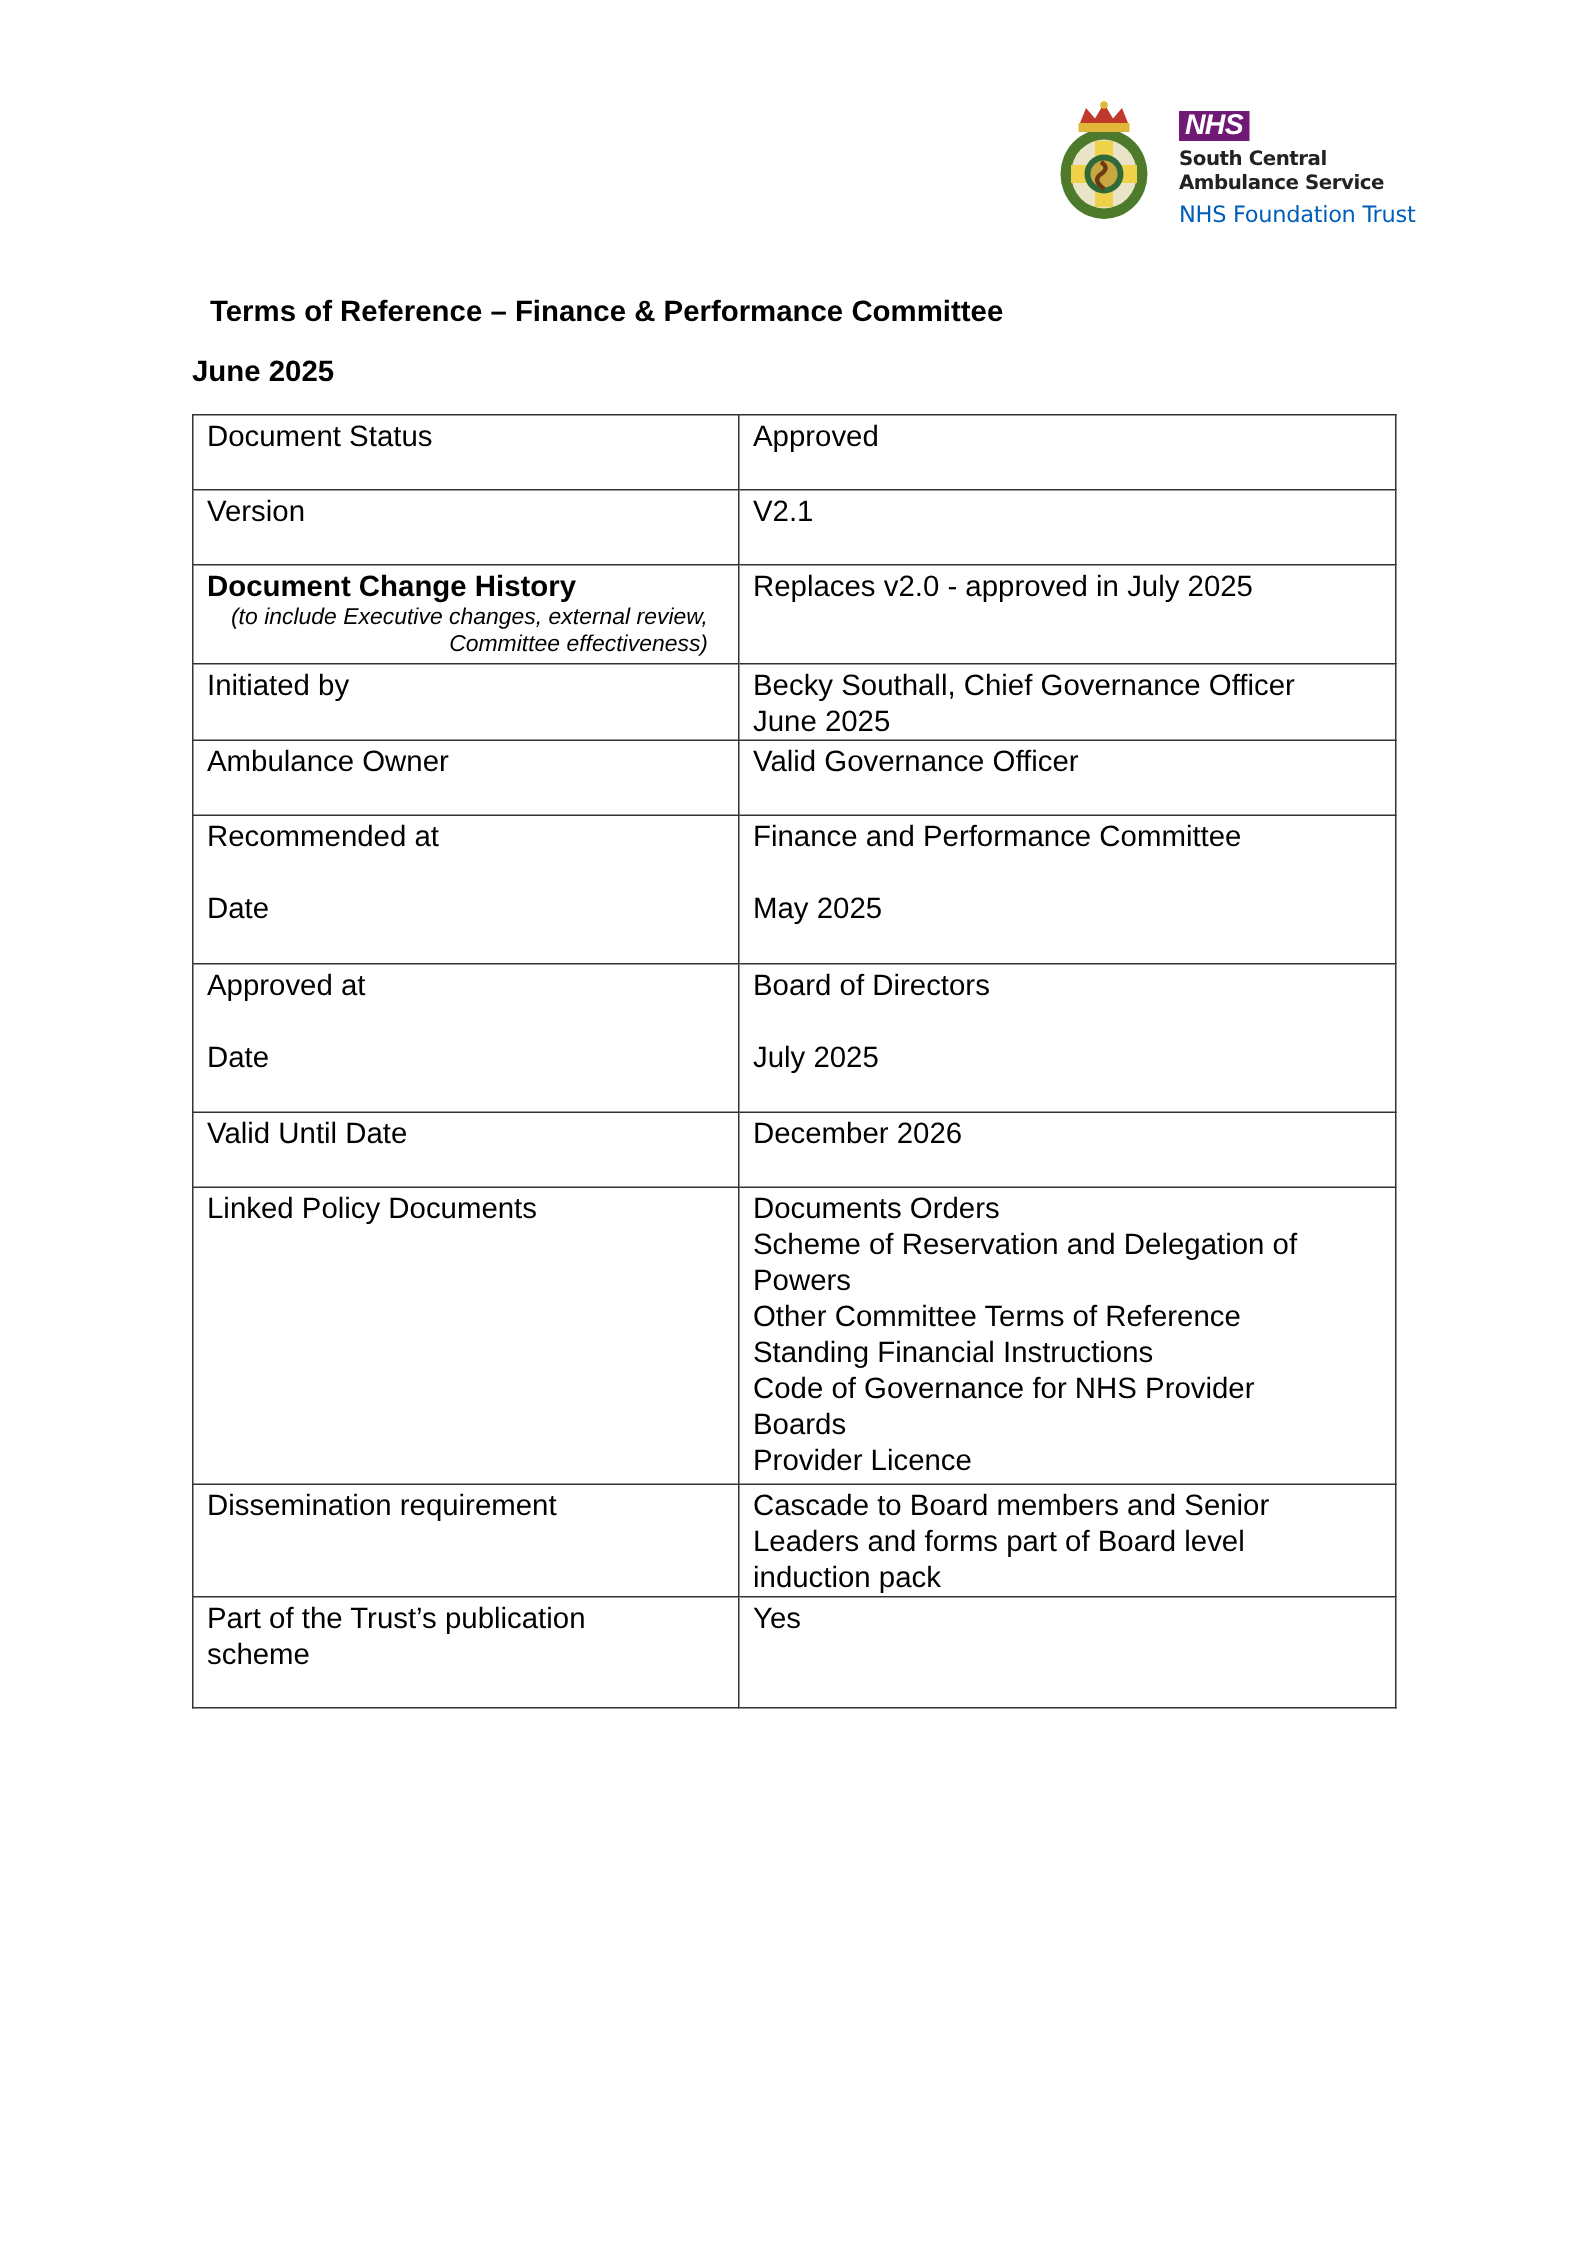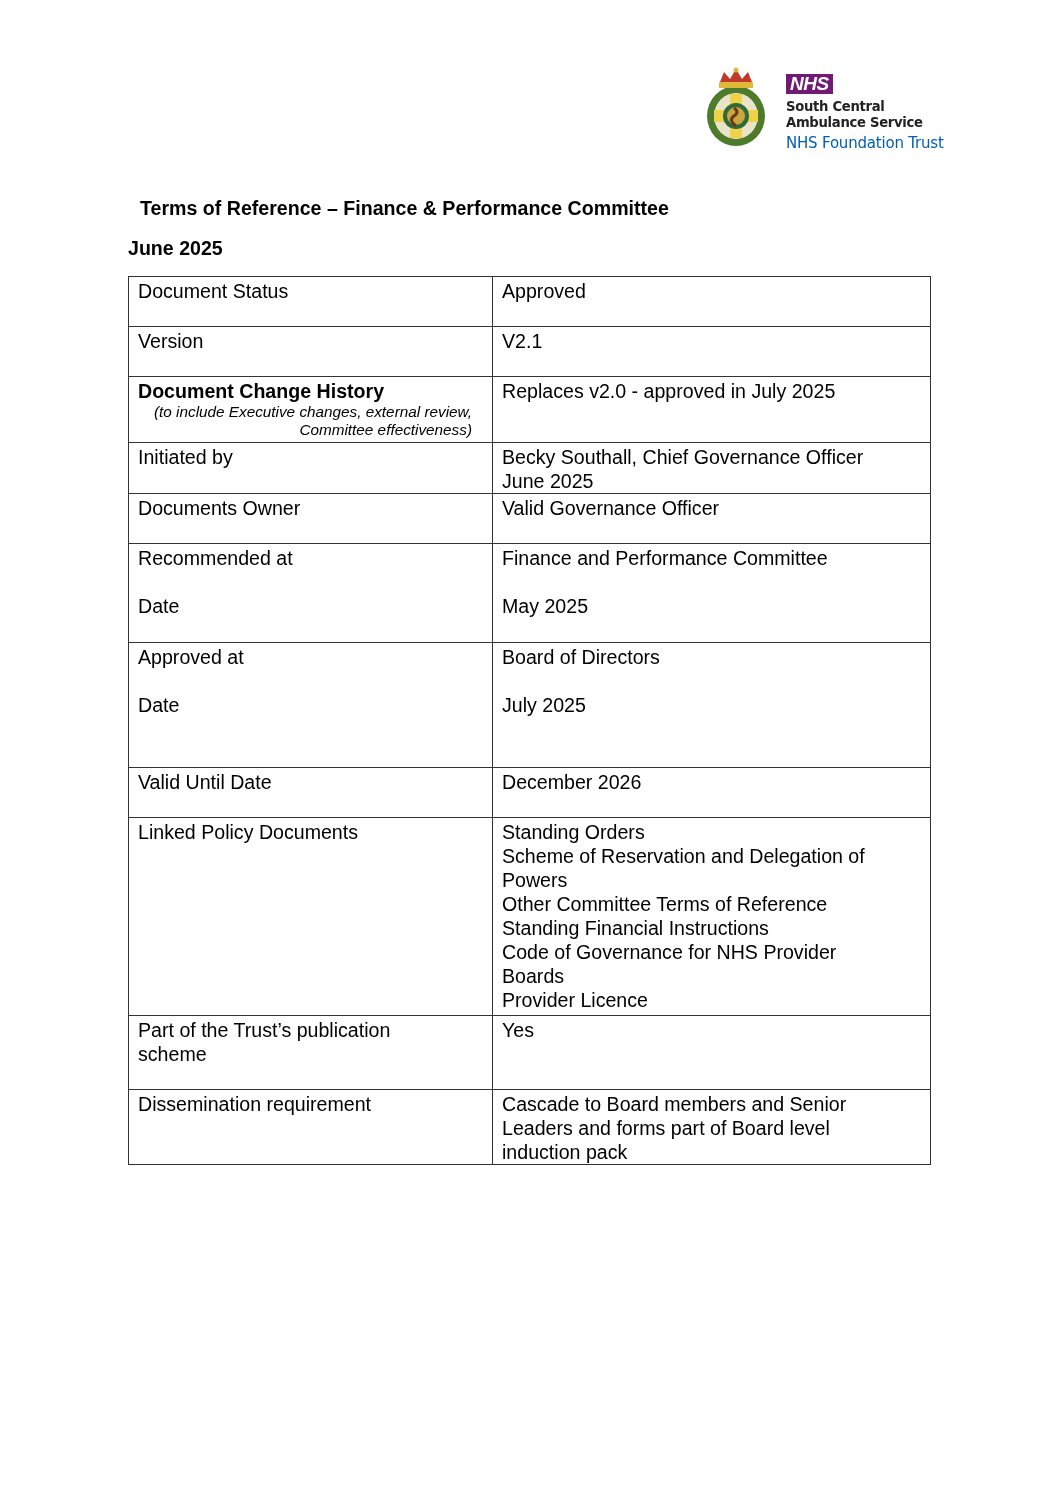--- a/index.html
+++ b/index.html
@@ -64,73 +64,73 @@
     <td>Replaces v2.0 - approved in  July 2025</td>
   </tr>
   <tr style="height:50px">
     <td class="k">Initiated by</td>
     <td>
       <span class="line">Becky Southall, Chief Governance Officer</span>
       <span class="line">June 2025</span>
     </td>
   </tr>
   <tr style="height:50px">
-    <td class="k">Documents Owner</td>
+    <td class="k">Ambulance Owner</td>
     <td>Valid Governance Officer</td>
   </tr>
   <tr style="height:99px">
     <td class="k">
       <span class="line">Recommended at</span>
       <span class="gap"></span>
       <span class="line">Date</span>
     </td>
     <td>
       <span class="line">Finance and Performance Committee</span>
       <span class="gap"></span>
       <span class="line">May 2025</span>
     </td>
   </tr>
-  <tr style="height:125px">
+  <tr style="height:99px">
     <td class="k">
       <span class="line">Approved at</span>
       <span class="gap"></span>
       <span class="line">Date</span>
     </td>
     <td>
       <span class="line">Board of Directors</span>
       <span class="gap"></span>
       <span class="line">July 2025</span>
     </td>
   </tr>
   <tr style="height:50px">
     <td class="k">Valid Until Date</td>
     <td>December 2026</td>
   </tr>
   <tr style="height:198px">
     <td class="k">Linked Policy Documents</td>
     <td>
-      <span class="line">Standing Orders</span>
+      <span class="line">Documents Orders</span>
       <span class="line">Scheme of Reservation and Delegation of</span>
       <span class="line">Powers</span>
       <span class="line">Other Committee Terms of Reference</span>
       <span class="line">Standing Financial Instructions</span>
       <span class="line">Code of Governance for NHS Provider</span>
       <span class="line">Boards</span>
       <span class="line">Provider Licence</span>
     </td>
   </tr>
   <tr style="height:74px">
-    <td class="k">
-      <span class="line">Part of the Trust’s publication</span>
-      <span class="line">scheme</span>
-    </td>
-    <td>Yes</td>
-  </tr>
-  <tr style="height:74px">
     <td class="k">Dissemination requirement</td>
     <td>
       <span class="line">Cascade to Board members and Senior</span>
       <span class="line">Leaders and forms part of Board level</span>
       <span class="line">induction pack</span>
     </td>
   </tr>
+  <tr style="height:74px">
+    <td class="k">
+      <span class="line">Part of the Trust’s publication</span>
+      <span class="line">scheme</span>
+    </td>
+    <td>Yes</td>
+  </tr>
 </tbody>
   </table>
 
 </body></html>

